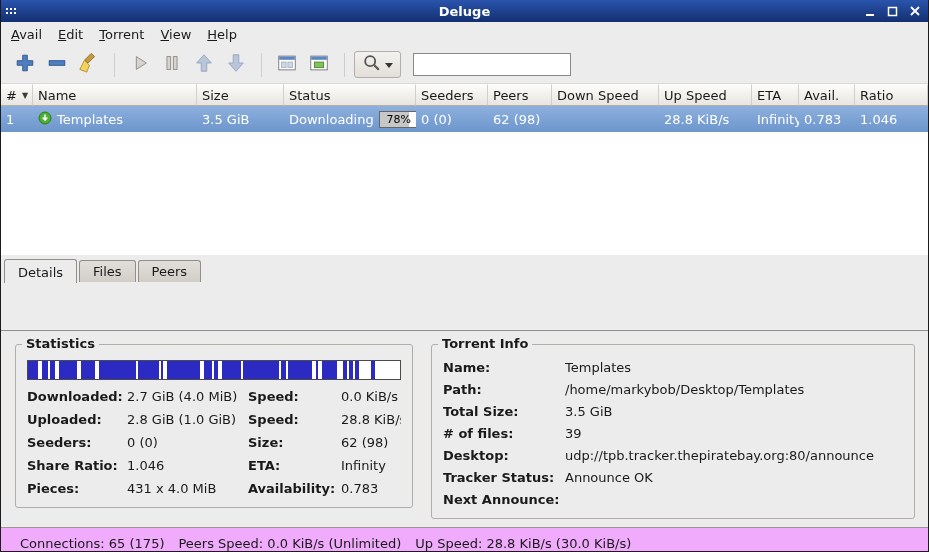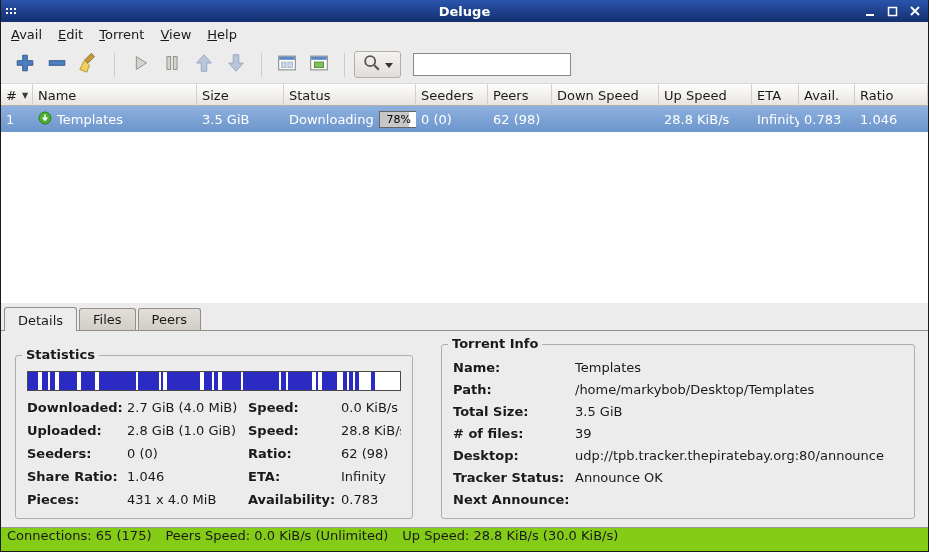--- a/index.html
+++ b/index.html
@@ -51,33 +51,33 @@
   .mini-progress .fill { position:absolute; left:0; top:0; bottom:0; background:#c7c7c7; }
   .mini-progress .pct { position:relative; z-index:1; font-size:11px; }
   
   .c0{width:32px}.c1{width:164px}.c2{width:87px}.c3{width:132px}.c4{width:72px}
   .c5{width:64px}.c6{width:107px}.c7{width:93px}.c8{width:47px}.c9{width:56px}.c10{flex:1 1 auto}
   
   .tabbar { height:27px; flex:none; display:flex; align-items:flex-end; padding-left:3px; position:relative; z-index:2; }
   .tab { border:1px solid #938e87; border-bottom:none; border-radius:3px 3px 0 0; background:linear-gradient(#e2dfda,#d1cdc7); padding:3px 13px; margin-right:2px; cursor:default; }
   .tab.active { background:#ececec; padding-top:5px; margin-bottom:-1px; }
   
-  .details-panel { flex:none; border-top:1px solid #938e87; background:#ececec; padding:13px 13px 8px 14px; display:flex; gap:28px; align-items:flex-end; }
+  .details-panel { flex:none; border-top:1px solid #938e87; background:#ececec; padding:13px 13px 8px 14px; display:flex; gap:18px; align-items:flex-start;margin-top:48px; }
   .groupbox { border:1px solid #b2aea7; border-radius:3px; position:relative; padding:15px 11px 11px; background:#ececec; }
   .group-label { position:absolute; top:-9px; left:6px; background:#ececec; padding:0 4px; font-weight:bold; }
   .statistics-box { width:398px; flex:none; }
   .info-box { flex:1; }
   .pieces-bar { display:flex; height:20px; border:1px solid #4a4a4a; background:#fff; margin-bottom:9px; overflow:hidden; }
   .pieces-bar span { height:100%; }
   .stats-grid { display:grid; grid-template-columns:100px 121px 93px 1fr; row-gap:8px; }
   .info-grid { display:grid; grid-template-columns:122px 1fr; row-gap:7px; }
   .b { font-weight:bold; }
   .cellv { white-space:nowrap; overflow:hidden; }
   
-  .statusbar { height:24px; flex:none; margin-top:auto; border-top:1px solid #9b968f; display:flex; align-items:flex-start; gap:14px; padding:0 6px; background:#84cc16; }
+  .statusbar { height:24px; flex:none; margin-top:auto; border-top:1px solid #9b968f; display:flex; align-items:flex-end; gap:14px; padding:0 19px; background:#f0abfc; }
 </style>
 </head>
 <body>
 
 <div class="window">
 
   <div class="titlebar">
     <span class="titlebar-icon">
       <svg width="16" height="14" viewBox="0 0 16 14">
           <g fill="#fff">
@@ -398,21 +398,21 @@
         <span class="b">Downloaded:</span>
           <span class="cellv">2.7 GiB (4.0 MiB)</span>
           <span class="b">Speed:</span>
           <span class="cellv">0.0 KiB/s</span>
         <span class="b">Uploaded:</span>
           <span class="cellv">2.8 GiB (1.0 GiB)</span>
           <span class="b">Speed:</span>
           <span class="cellv">28.8 KiB/s</span>
         <span class="b">Seeders:</span>
           <span class="cellv">0 (0)</span>
-          <span class="b">Ratio:</span>
+          <span class="b">Size:</span>
           <span class="cellv">62 (98)</span>
         <span class="b">Share Ratio:</span>
           <span class="cellv">1.046</span>
           <span class="b">ETA:</span>
           <span class="cellv">Infinity</span>
         <span class="b">Pieces:</span>
           <span class="cellv">431 x 4.0 MiB</span>
           <span class="b">Availability:</span>
           <span class="cellv">0.783</span>
       </div>

